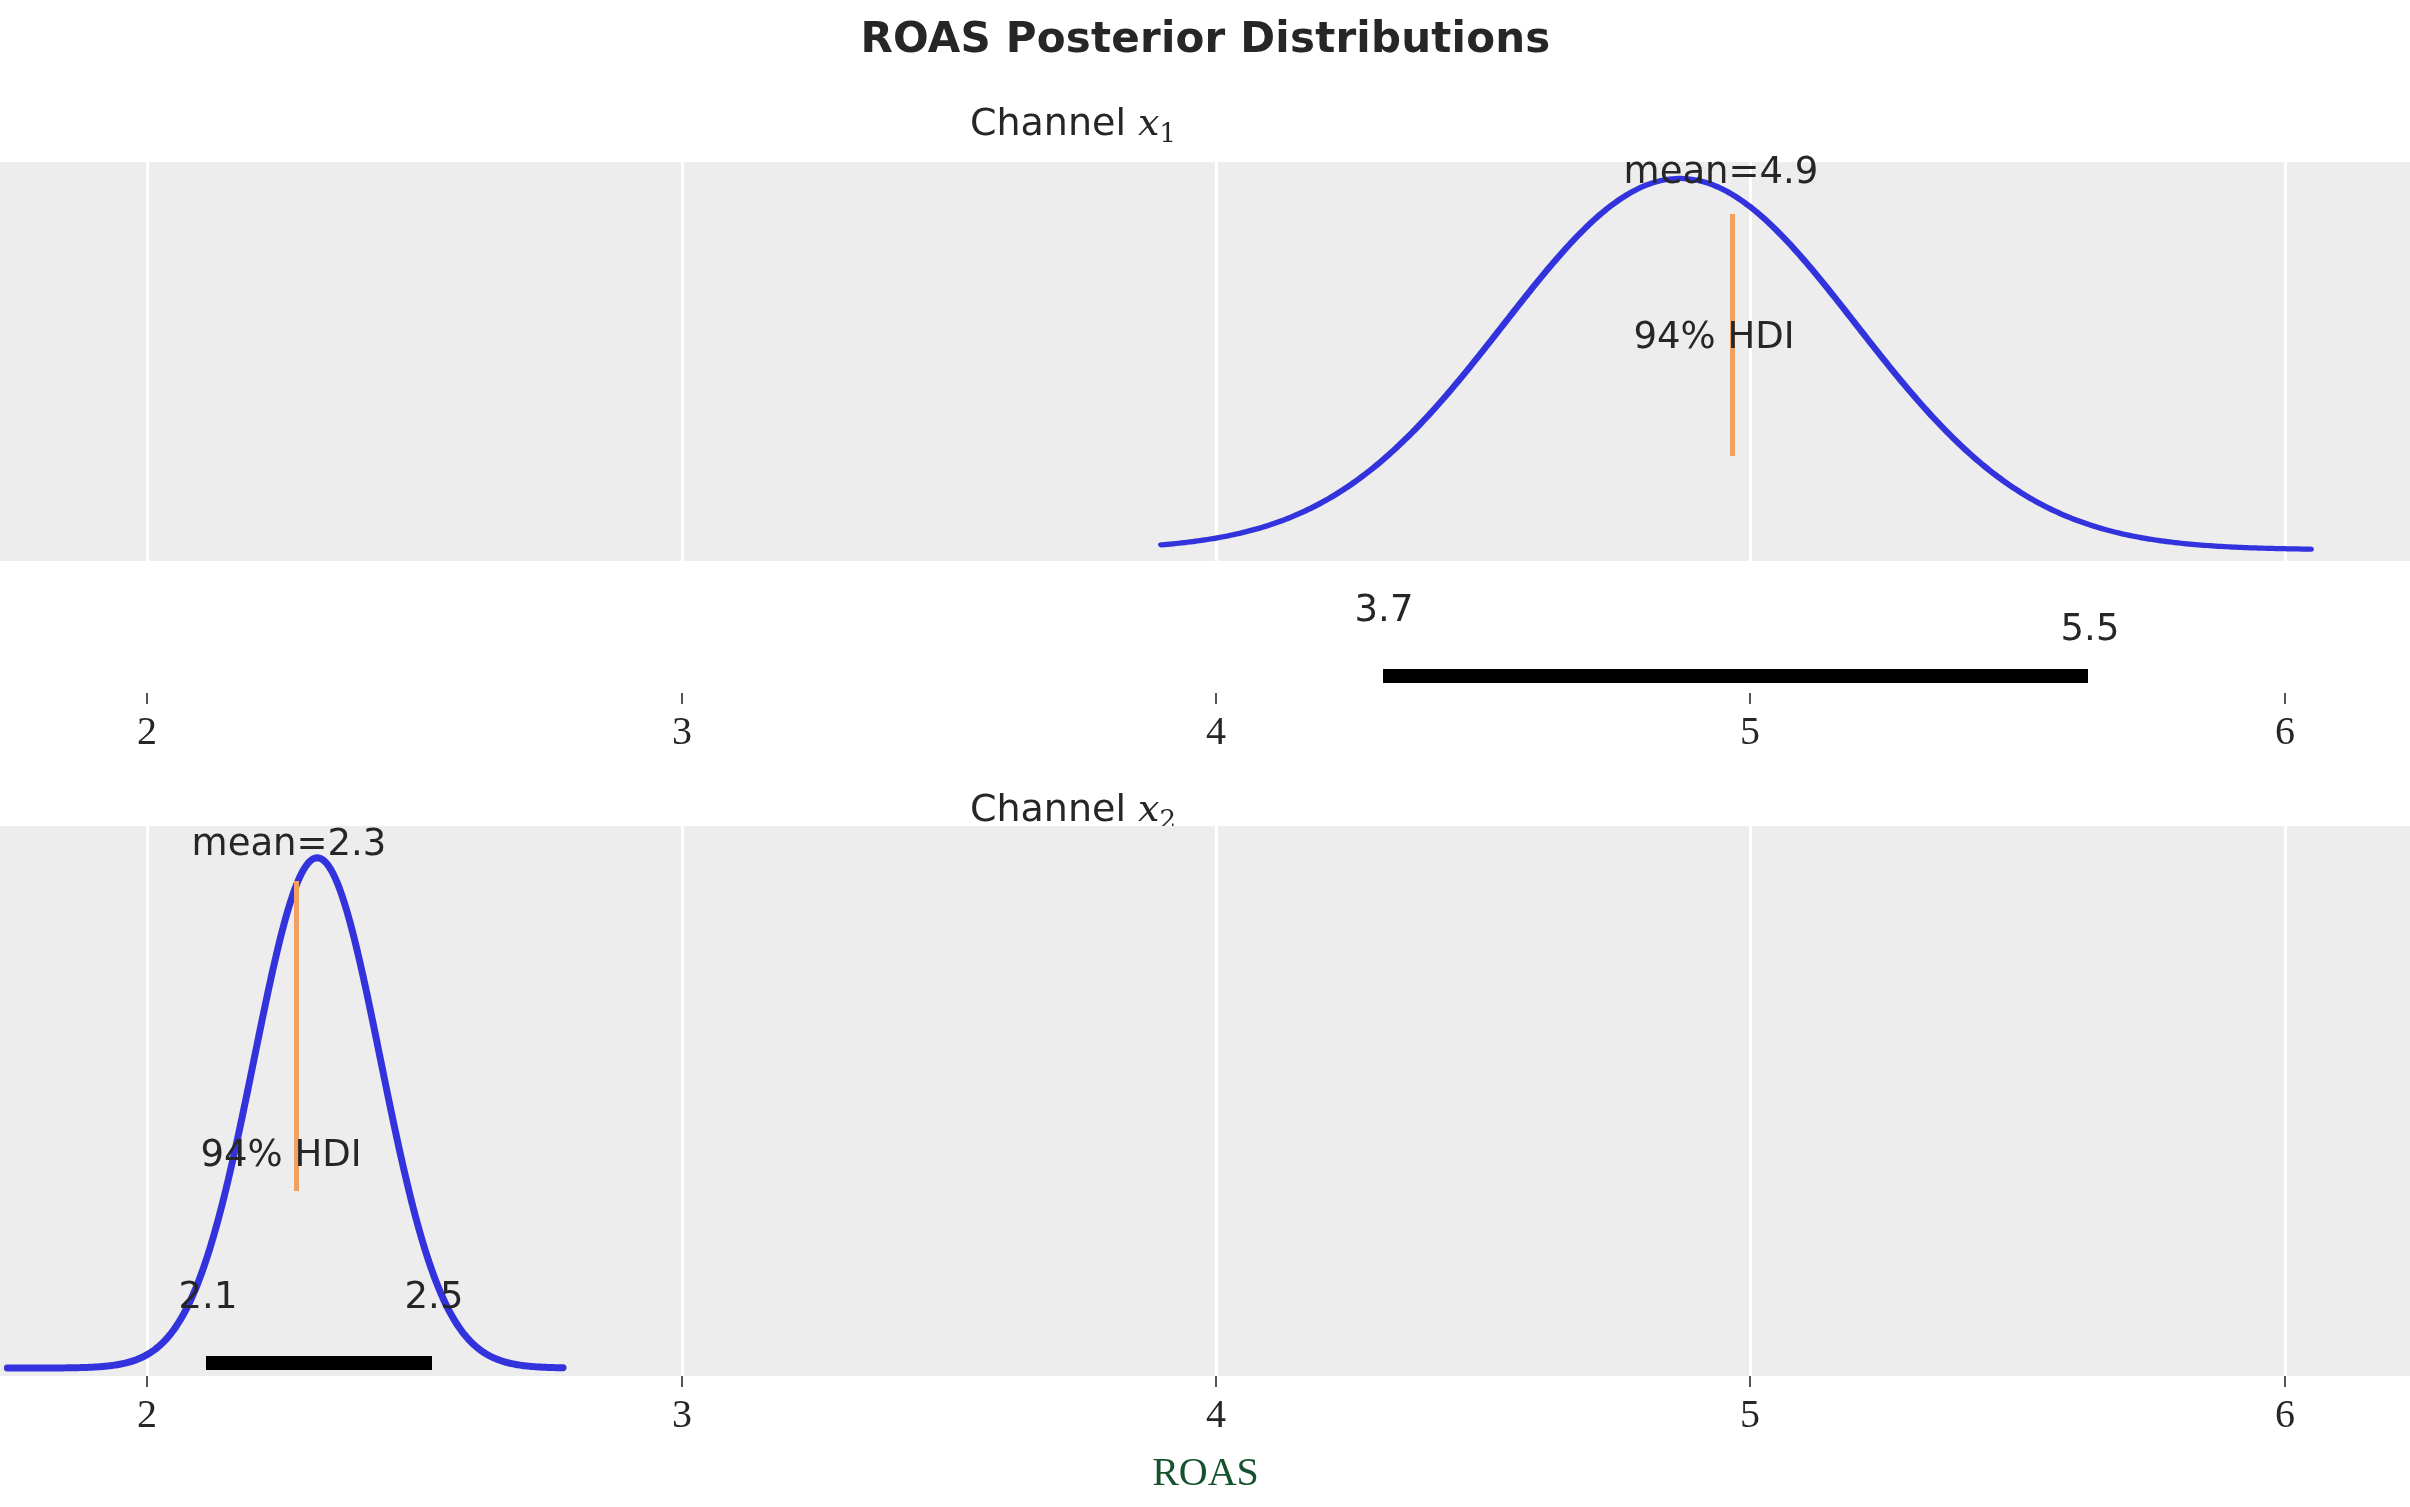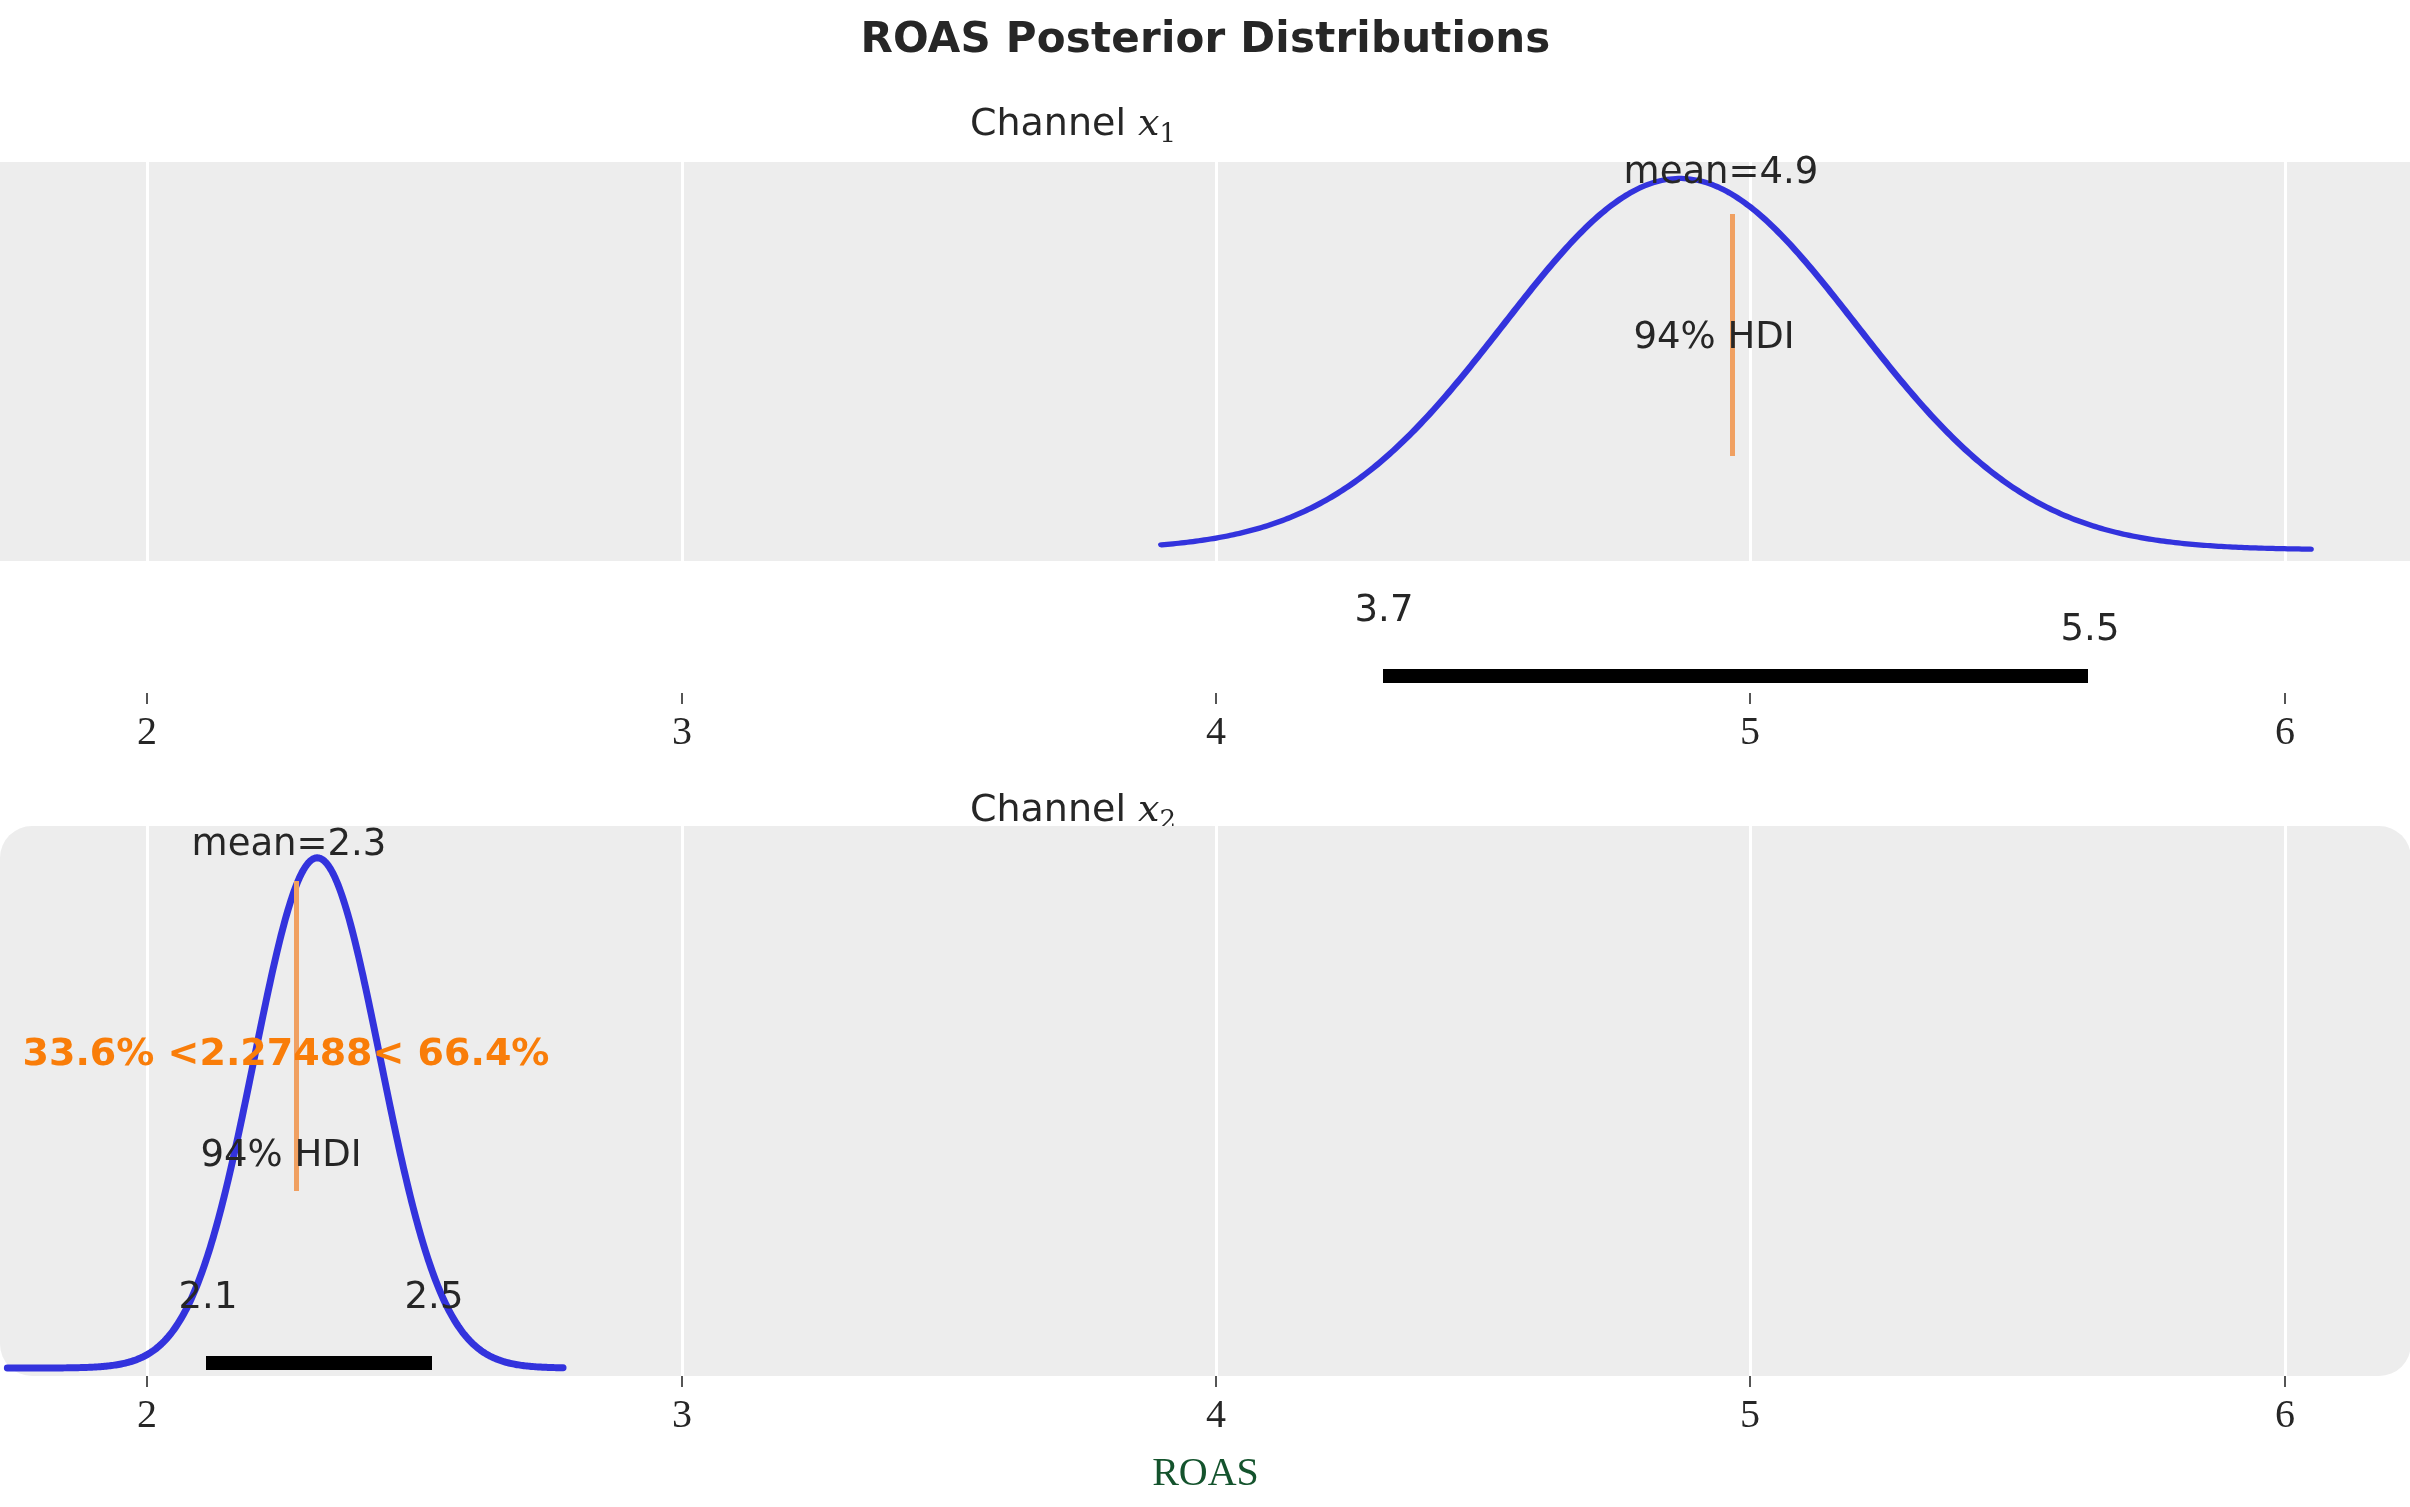--- a/index.html
+++ b/index.html
@@ -53,21 +53,21 @@
 
   
   .panel {
     position: absolute;
     left: 0;
     width: 2411px;
     background: #ededed;
     overflow: visible;
   }
   #panel-1 { top: 162px; height: 399px; }
-  #panel-2 { top: 826px; height: 550px; border-radius: 32px; }
+  #panel-2 { top: 826px; height: 550px; }
 
   .panel-clip {
     position: absolute;
     left: 0; top: 0;
     width: 100%; height: 100%;
     overflow: hidden;
   }
 
   .gridline {
     position: absolute;
@@ -210,21 +210,20 @@
 
     <svg class="curve-svg" viewBox="0 0 2423 553" preserveAspectRatio="none">
       <path id="curve2" fill="none" stroke="#3333dd" stroke-width="7" stroke-linecap="round" stroke-linejoin="round" d="M7.38,545.00 L8.78,545.00 L10.17,545.00 L11.57,545.00 L12.96,545.00 L14.36,545.00 L15.76,544.99 L17.15,544.99 L18.55,544.99 L19.95,544.99 L21.34,544.99 L22.74,544.99 L24.13,544.99 L25.53,544.99 L26.93,544.99 L28.32,544.99 L29.72,544.98 L31.12,544.98 L32.51,544.98 L33.91,544.98 L35.30,544.98 L36.70,544.97 L38.10,544.97 L39.49,544.97 L40.89,544.97 L42.28,544.96 L43.68,544.96 L45.08,544.95 L46.47,544.95 L47.87,544.95 L49.27,544.94 L50.66,544.93 L52.06,544.93 L53.45,544.92 L54.85,544.91 L56.25,544.90 L57.64,544.90 L59.04,544.89 L60.44,544.87 L61.83,544.86 L63.23,544.85 L64.62,544.84 L66.02,544.82 L67.42,544.80 L68.81,544.79 L70.21,544.77 L71.61,544.75 L73.00,544.72 L74.40,544.70 L75.79,544.67 L77.19,544.64 L78.59,544.61 L79.98,544.58 L81.38,544.54 L82.77,544.50 L84.17,544.46 L85.57,544.41 L86.96,544.37 L88.36,544.31 L89.76,544.26 L91.15,544.19 L92.55,544.13 L93.94,544.06 L95.34,543.98 L96.74,543.90 L98.13,543.81 L99.53,543.71 L100.93,543.61 L102.32,543.50 L103.72,543.39 L105.11,543.26 L106.51,543.13 L107.91,542.99 L109.30,542.83 L110.70,542.67 L112.10,542.50 L113.49,542.31 L114.89,542.11 L116.28,541.90 L117.68,541.68 L119.08,541.44 L120.47,541.18 L121.87,540.91 L123.26,540.62 L124.66,540.31 L126.06,539.99 L127.45,539.64 L128.85,539.27 L130.25,538.88 L131.64,538.47 L133.04,538.03 L134.43,537.57 L135.83,537.08 L137.23,536.56 L138.62,536.01 L140.02,535.43 L141.42,534.82 L142.81,534.18 L144.21,533.50 L145.60,532.78 L147.00,532.02 L148.40,531.23 L149.79,530.39 L151.19,529.51 L152.58,528.58 L153.98,527.61 L155.38,526.59 L156.77,525.52 L158.17,524.39 L159.57,523.21 L160.96,521.98 L162.36,520.69 L163.75,519.33 L165.15,517.92 L166.55,516.44 L167.94,514.89 L169.34,513.28 L170.74,511.59 L172.13,509.83 L173.53,508.00 L174.92,506.09 L176.32,504.11 L177.72,502.04 L179.11,499.89 L180.51,497.66 L181.90,495.34 L183.30,492.93 L184.70,490.43 L186.09,487.84 L187.49,485.15 L188.89,482.37 L190.28,479.49 L191.68,476.51 L193.07,473.43 L194.47,470.25 L195.87,466.96 L197.26,463.58 L198.66,460.08 L200.06,456.48 L201.45,452.77 L202.85,448.95 L204.24,445.02 L205.64,440.98 L207.04,436.83 L208.43,432.57 L209.83,428.20 L211.23,423.71 L212.62,419.12 L214.02,414.41 L215.41,409.60 L216.81,404.68 L218.21,399.64 L219.60,394.50 L221.00,389.26 L222.39,383.91 L223.79,378.45 L225.19,372.90 L226.58,367.24 L227.98,361.49 L229.38,355.65 L230.77,349.71 L232.17,343.69 L233.56,337.58 L234.96,331.39 L236.36,325.12 L237.75,318.78 L239.15,312.37 L240.55,305.89 L241.94,299.35 L243.34,292.75 L244.73,286.11 L246.13,279.41 L247.53,272.68 L248.92,265.91 L250.32,259.11 L251.71,252.29 L253.11,245.45 L254.51,238.60 L255.90,231.74 L257.30,224.89 L258.70,218.04 L260.09,211.21 L261.49,204.41 L262.88,197.63 L264.28,190.89 L265.68,184.20 L267.07,177.56 L268.47,170.97 L269.87,164.46 L271.26,158.01 L272.66,151.65 L274.05,145.38 L275.45,139.21 L276.85,133.14 L278.24,127.18 L279.64,121.35 L281.04,115.64 L282.43,110.06 L283.83,104.63 L285.22,99.34 L286.62,94.21 L288.02,89.24 L289.41,84.44 L290.81,79.82 L292.20,75.38 L293.60,71.12 L295.00,67.06 L296.39,63.20 L297.79,59.54 L299.19,56.09 L300.58,52.86 L301.98,49.85 L303.37,47.05 L304.77,44.49 L306.17,42.16 L307.56,40.06 L308.96,38.20 L310.36,36.58 L311.75,35.20 L313.15,34.07 L314.54,33.18 L315.94,32.54 L317.34,32.14 L318.73,32.00 L320.13,32.11 L321.53,32.46 L322.92,33.06 L324.32,33.91 L325.71,35.01 L327.11,36.35 L328.51,37.93 L329.90,39.76 L331.30,41.82 L332.69,44.12 L334.09,46.64 L335.49,49.40 L336.88,52.38 L338.28,55.58 L339.68,59.00 L341.07,62.62 L342.47,66.45 L343.86,70.48 L345.26,74.71 L346.66,79.12 L348.05,83.72 L349.45,88.49 L350.85,93.43 L352.24,98.54 L353.64,103.80 L355.03,109.22 L356.43,114.77 L357.83,120.46 L359.22,126.28 L360.62,132.22 L362.01,138.27 L363.41,144.43 L364.81,150.68 L366.20,157.03 L367.60,163.46 L369.00,169.96 L370.39,176.54 L371.79,183.17 L373.18,189.86 L374.58,196.59 L375.98,203.36 L377.37,210.16 L378.77,216.99 L380.17,223.83 L381.56,230.69 L382.96,237.54 L384.35,244.39 L385.75,251.24 L387.15,258.06 L388.54,264.86 L389.94,271.64 L391.34,278.38 L392.73,285.08 L394.13,291.73 L395.52,298.34 L396.92,304.89 L398.32,311.37 L399.71,317.80 L401.11,324.15 L402.50,330.43 L403.90,336.63 L405.30,342.76 L406.69,348.79 L408.09,354.74 L409.49,360.60 L410.88,366.37 L412.28,372.04 L413.67,377.61 L415.07,383.07 L416.47,388.44 L417.86,393.70 L419.26,398.86 L420.66,403.91 L422.05,408.85 L423.45,413.68 L424.84,418.40 L426.24,423.01 L427.64,427.51 L429.03,431.90 L430.43,436.18 L431.82,440.35 L433.22,444.40 L434.62,448.35 L436.01,452.19 L437.41,455.91 L438.81,459.53 L440.20,463.04 L441.60,466.45 L442.99,469.75 L444.39,472.95 L445.79,476.04 L447.18,479.04 L448.58,481.93 L449.98,484.73 L451.37,487.43 L452.77,490.03 L454.16,492.55 L455.56,494.97 L456.96,497.31 L458.35,499.55 L459.75,501.72 L461.14,503.80 L462.54,505.79 L463.94,507.71 L465.33,509.56 L466.73,511.33 L468.13,513.02 L469.52,514.65 L470.92,516.20 L472.31,517.69 L473.71,519.12 L475.11,520.48 L476.50,521.78 L477.90,523.03 L479.30,524.21 L480.69,525.35 L482.09,526.43 L483.48,527.46 L484.88,528.44 L486.28,529.37 L487.67,530.26 L489.07,531.10 L490.47,531.90 L491.86,532.67 L493.26,533.39 L494.65,534.07 L496.05,534.72 L497.45,535.34 L498.84,535.92 L500.24,536.48 L501.63,537.00 L503.03,537.49 L504.43,537.96 L505.82,538.40 L507.22,538.82 L508.62,539.21 L510.01,539.58 L511.41,539.93 L512.80,540.26 L514.20,540.57 L515.60,540.86 L516.99,541.14 L518.39,541.40 L519.79,541.64 L521.18,541.87 L522.58,542.08 L523.97,542.28 L525.37,542.47 L526.77,542.64 L528.16,542.81 L529.56,542.96 L530.95,543.11 L532.35,543.24 L533.75,543.37 L535.14,543.49 L536.54,543.60 L537.94,543.70 L539.33,543.80 L540.73,543.88 L542.12,543.97 L543.52,544.04 L544.92,544.12 L546.31,544.18 L547.71,544.25 L549.11,544.30 L550.50,544.36 L551.90,544.41 L553.29,544.45 L554.69,544.50 L556.09,544.54 L557.48,544.57 L558.88,544.61 L560.28,544.64 L561.67,544.67 L563.07,544.69 L564.46,544.72 L565.86,544.74"></path>
     </svg>
   </div>
 
   <div class="ref-line" style="left:294px; top:55px; height:310px;"></div>
   <div class="hdi-bar" style="left:206px; top:530px; width:226px;"></div>
 
   <div class="ann center" style="left:289px; top:-5px;">mean=2.3</div>
-  <div class="ann-pct" style="left:286px; top:204px;">33.6% &lt;2.27488&lt; 66.4%</div>
   <div class="ann center" style="left:281px; top:306px;">94% HDI</div>
   <div class="ann center" style="left:208px; top:448px;">2.1</div>
   <div class="ann center" style="left:434px; top:448px;">2.5</div>
 </div>
 
 <div class="axis" id="axis-2">
   <div class="tick-mark" style="left:146px"></div>
   <div class="tick-mark" style="left:681px"></div>
   <div class="tick-mark" style="left:1215px"></div>
   <div class="tick-mark" style="left:1749px"></div>

